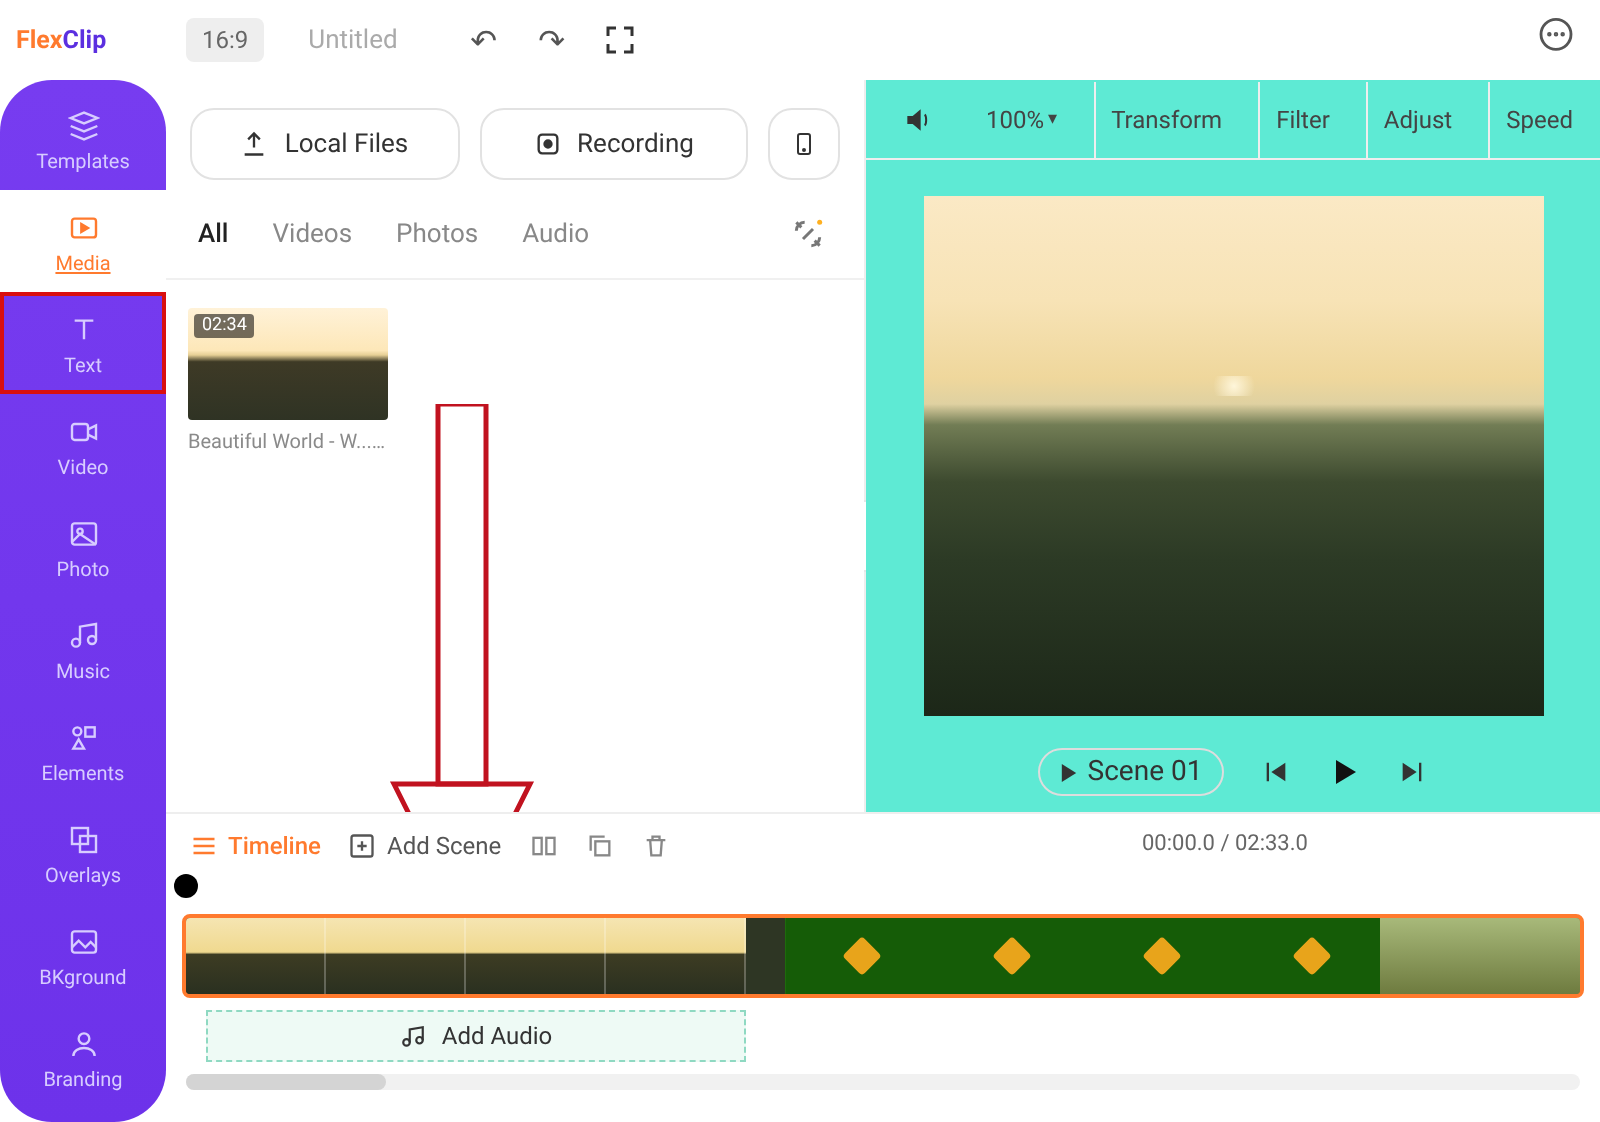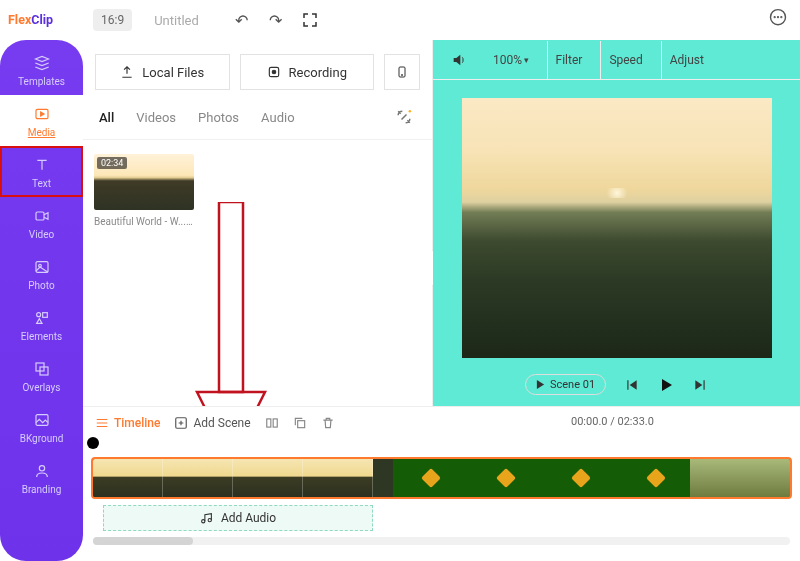--- a/index.html
+++ b/index.html
@@ -19,21 +19,21 @@
   
   .sidebar { position: absolute; top: 40px; left: 0; width: 83px; bottom: 0; background: linear-gradient(180deg, #773cf0, #6d32ea); display:flex; flex-direction:column; padding-top:4px;border-radius:26px; }
   .side-item { display:flex; flex-direction:column; align-items:center; gap:4px; color:#d7ccff; font-size:10px; padding:10px 0 8px; cursor:pointer; position:relative; }
   .side-item.active { background:#fff; color:#ff7a2e;text-decoration:underline; }
   .side-item.text-highlight { box-shadow: inset 0 0 0 2px #d90f0f; }
   .side-item .iconbox { width:18px; height:18px; display:flex; align-items:center; justify-content:center; }
 
   
   .panel { position:absolute; top:40px; left:83px; width:350px; bottom:155px; background:#fff; border-right:1px solid #eee; }
   .panel-btns { display:flex; gap:10px; padding:14px 12px 10px; align-items:center; }
-  .panel-btn { flex:1; border:1px solid #e2e2e2; border-radius:0; height:36px; display:flex; align-items:center; justify-content:center; gap:8px; font-size:13px; color:#333; cursor:pointer; }
+  .panel-btn { flex:1; border:1px solid #e2e2e2; border-radius:12px; height:36px; display:flex; align-items:center; justify-content:center; gap:8px; font-size:13px; color:#333; cursor:pointer; }
   .panel-btn.small { flex:0 0 36px; }
   .tabs { display:flex; gap:22px; padding:6px 16px 10px; font-size:13px; color:#888; border-bottom:1px solid #f0f0f0; align-items:center; }
   .tab { cursor:pointer; padding:4px 0; }
   .tab.active { color:#222; font-weight:500; }
   .tab-spacer { flex:1; }
   .sparkle { width:22px; height:22px; color:#888; cursor:pointer; }
 
   .clip-area { padding:14px 11px; }
   .clip-thumb { width:100px; height:56px; background:linear-gradient(to bottom, #fff2d8 0%, #fde7b8 38%, #e6cf95 42%, #3e3a26 48%, #2f3324 100%); position:relative; border-radius:2px; cursor:pointer; }
   .clip-time { position:absolute; top:3px; left:3px; background:rgba(0,0,0,0.55); color:#fff; font-size:9px; padding:1px 4px; border-radius:2px; }
@@ -46,21 +46,21 @@
   
   .preview { position:absolute; top:40px; left:433px; right:0; bottom:155px; background:#5eead4; }
   .preview-tools { height:40px; display:flex; align-items:center; border-bottom:1px solid #eee; padding:0 10px; gap:10px; font-size:12px; color:#444; }
   .pt-btn { padding:0 8px; height:38px; display:flex; align-items:center; cursor:pointer; border-left:1px solid #eee; }
   .pt-btn:first-of-type { border-left:none;}
   .zoom { display:flex; align-items:center; gap:2px; cursor:pointer; }
   .video-frame { margin:18px auto 0; width:310px; height:260px; background:#000; position:relative; overflow:hidden; }
   .sky { position:absolute; inset:0; background:linear-gradient(to bottom, #fbe9c5 0%, #f7e3b6 20%, #efd79c 35%, #dfd1a1 40%, #727d55 44%, #3d4a2f 55%, #2c3a25 70%, #1c2718 100%); }
   .sun { position:absolute; top:90px; left:50%; transform:translateX(-50%); width:28px; height:10px; background:radial-gradient(circle,#fff6da 0%,transparent 70%); }
   .player-ctrls { display:flex; align-items:center; justify-content:center; gap:18px; margin-top:16px; color:#333; }
-  .scene-btn { border:1px solid #ddd; border-radius:14px; padding:3px 10px; font-size:11px; display:flex; align-items:center; gap:5px; cursor:pointer;}
+  .scene-btn { border:1px solid #ddd; border-radius:14px; padding:3px 10px; font-size:14px; display:flex; align-items:center; gap:5px; cursor:pointer;}
   .pc-icon { width:16px; height:16px; cursor:pointer; display:flex; align-items:center; justify-content:center;}
 
   
   .timeline { position:absolute; left:83px; right:0; bottom:0; height:155px; background:#fff; border-top:1px solid #eee; }
   .tl-toolbar { height:32px; display:flex; align-items:center; gap:14px; padding:0 12px; font-size:12px; color:#555; }
   .tl-toolbar .tl-btn { display:flex; align-items:center; gap:5px; cursor:pointer; }
   .tl-toolbar .orange { color:#ff7a2e; font-weight:500; }
   .tl-time { position:absolute; left:488px; top:8px; font-size:11px; color:#666; }
   .tl-ruler { height:14px; position:relative; }
   .playhead { position:absolute; left:4px; top:-2px; width:12px; height:12px; background:#000; border-radius:50%; }
@@ -153,20 +153,30 @@
           <rect x="3" y="4" width="18" height="16" rx="2"></rect>
           <circle cx="9" cy="10" r="2"></circle>
           <path d="M3 18l6-6 12 8"></path>
         </svg>
       </span>
     <span>Photo</span>
   </div>
   <div class="side-item">
     <span class="iconbox">
         <svg width="16" height="16" viewBox="0 0 24 24" fill="none" stroke="currentColor" stroke-width="1.8">
+          <path d="M9 17V5l12-2v12"></path>
+          <circle cx="6" cy="17" r="3"></circle>
+          <circle cx="18" cy="15" r="3"></circle>
+        </svg>
+      </span>
+    <span>Music</span>
+  </div>
+  <div class="side-item">
+    <span class="iconbox">
+        <svg width="16" height="16" viewBox="0 0 24 24" fill="none" stroke="currentColor" stroke-width="1.8">
           <circle cx="7" cy="7" r="3"></circle>
           <rect x="13" y="4" width="7" height="7"></rect>
           <path d="M4 20l4-7 4 7H4z"></path>
         </svg>
       </span>
     <span>Elements</span>
   </div>
   <div class="side-item">
     <span class="iconbox">
         <svg width="16" height="16" viewBox="0 0 24 24" fill="none" stroke="currentColor" stroke-width="1.8">
@@ -253,23 +263,24 @@
     <div class="pt-btn" style="border:none">
       <svg width="16" height="16" viewBox="0 0 24 24" fill="#333">
           <path d="M4 9v6h4l6 5V4L8 9H4z"></path>
           <path d="M17 8c1.5 1 1.5 7 0 8" fill="none" stroke="#333" stroke-width="1.5"></path>
         </svg>
     </div>
     <div class="zoom pt-btn" style="border:none">
       <span>100%</span>
       <span style="font-size:9px">▾</span>
     </div>
+    <div class="pt-btn">Transform</div>
     <div class="pt-btn">Filter</div>
+    <div class="pt-btn">Adjust</div>
     <div class="pt-btn">Speed</div>
-    <div class="pt-btn">Adjust</div>
 
   </div>
   <div class="video-frame">
     <div class="sky"></div>
       <div class="sun"></div>
   </div>
   <div class="player-ctrls">
     <div class="scene-btn">
       <svg width="9" height="9" viewBox="0 0 10 10">
           <path d="M1 0l8 5-8 5V0z" fill="#333"></path>

